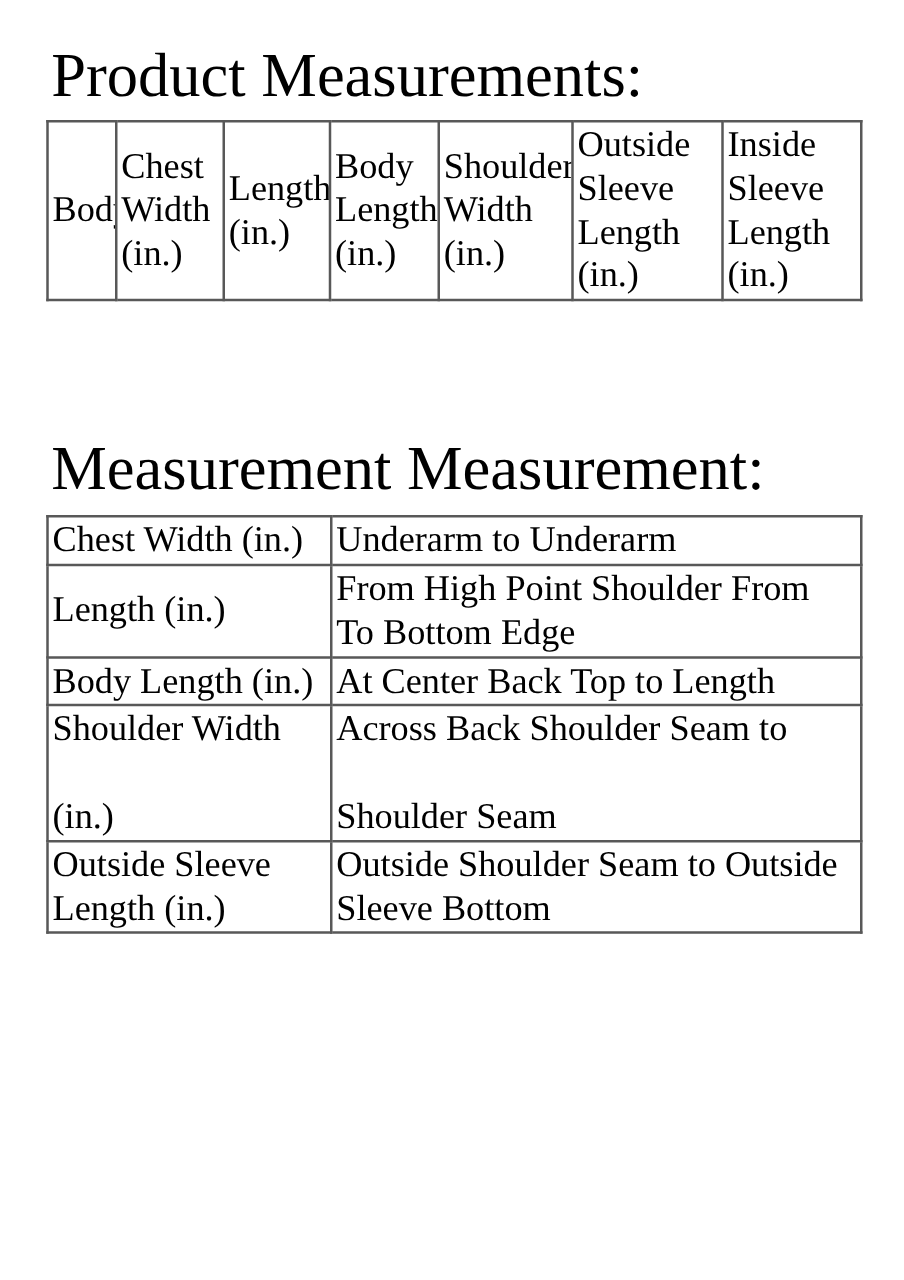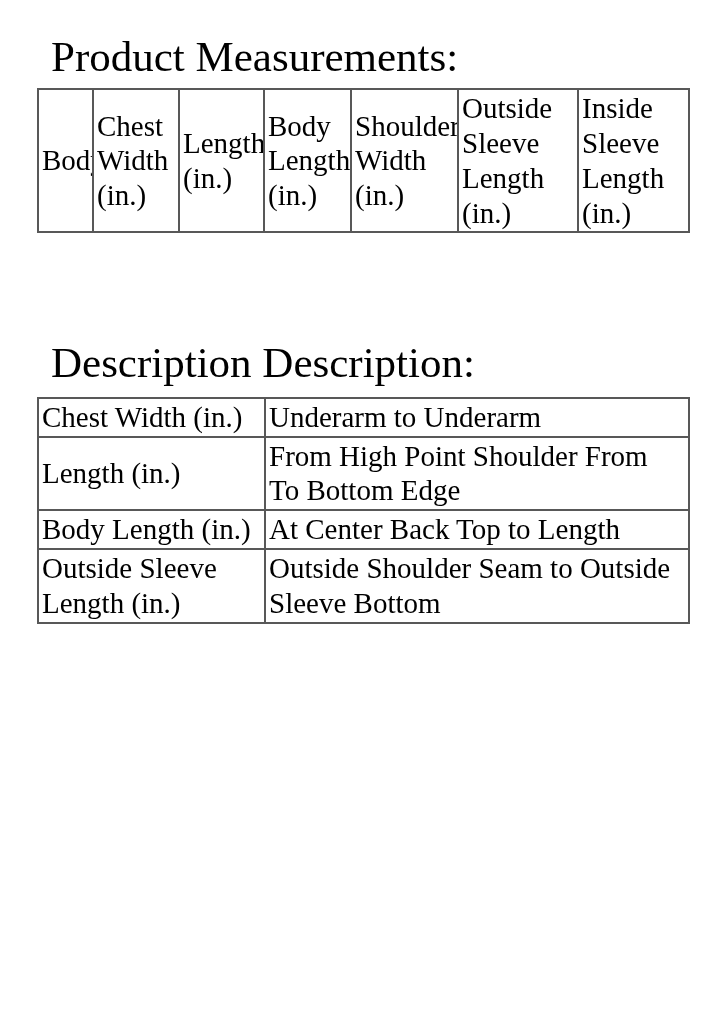--- a/index.html
+++ b/index.html
@@ -10,24 +10,24 @@
     font-family: "Liberation Serif", "DejaVu Serif", serif;
   }
   body { width: 723px; height: 1024px; overflow: hidden; }
 
   .page {
     width: 651px;
     margin: 33px 0 0 37px;
   }
 
   .section-heading {
-    font-size: 43px;
+    font-size: 50px;
     font-weight: normal;
     line-height: 1.1;
-    margin: 0 0 8px 14px;
+    margin: 0 0 8px 4px;
     white-space: nowrap;
   }
   .section-heading.second {
     margin-top: 106px;
     margin-bottom: 10px;
   }
 
   table {
     border-collapse: collapse;
     table-layout: fixed;
@@ -81,21 +81,21 @@
         <th>Chest Width (in.)</th>
         <th>Length (in.)</th>
         <th>Body Length (in.)</th>
         <th>Shoulder Width (in.)</th>
         <th>Outside Sleeve Length (in.)</th>
         <th>Inside Sleeve Length (in.)</th>
       </tr>
     </tbody>
   </table>
 
-  <h1 class="section-heading second">Description Description:</h1>
+  <h1 class="section-heading second">Measurement Measurement:</h1>
 
   <table>
     <colgroup>
       <col class="col-measure">
         <col class="col-desc">
     </colgroup>
     <tbody>
       <tr>
         <td>Chest Width (in.)</td>
         <td>Underarm to Underarm</td>
@@ -103,20 +103,28 @@
       <tr>
         <td>Length (in.)</td>
         <td>From High Point Shoulder From
 To Bottom Edge</td>
       </tr>
       <tr>
         <td>Body Length (in.)</td>
         <td>At Center Back Top to Length</td>
       </tr>
       <tr>
+        <td>Shoulder Width
+
+(in.)</td>
+        <td>Across Back Shoulder Seam to
+
+Shoulder Seam</td>
+      </tr>
+      <tr>
         <td>Outside Sleeve
 Length (in.)</td>
         <td>Outside Shoulder Seam to Outside
 Sleeve Bottom</td>
       </tr>
     </tbody>
   </table>
 
 </div>
 

